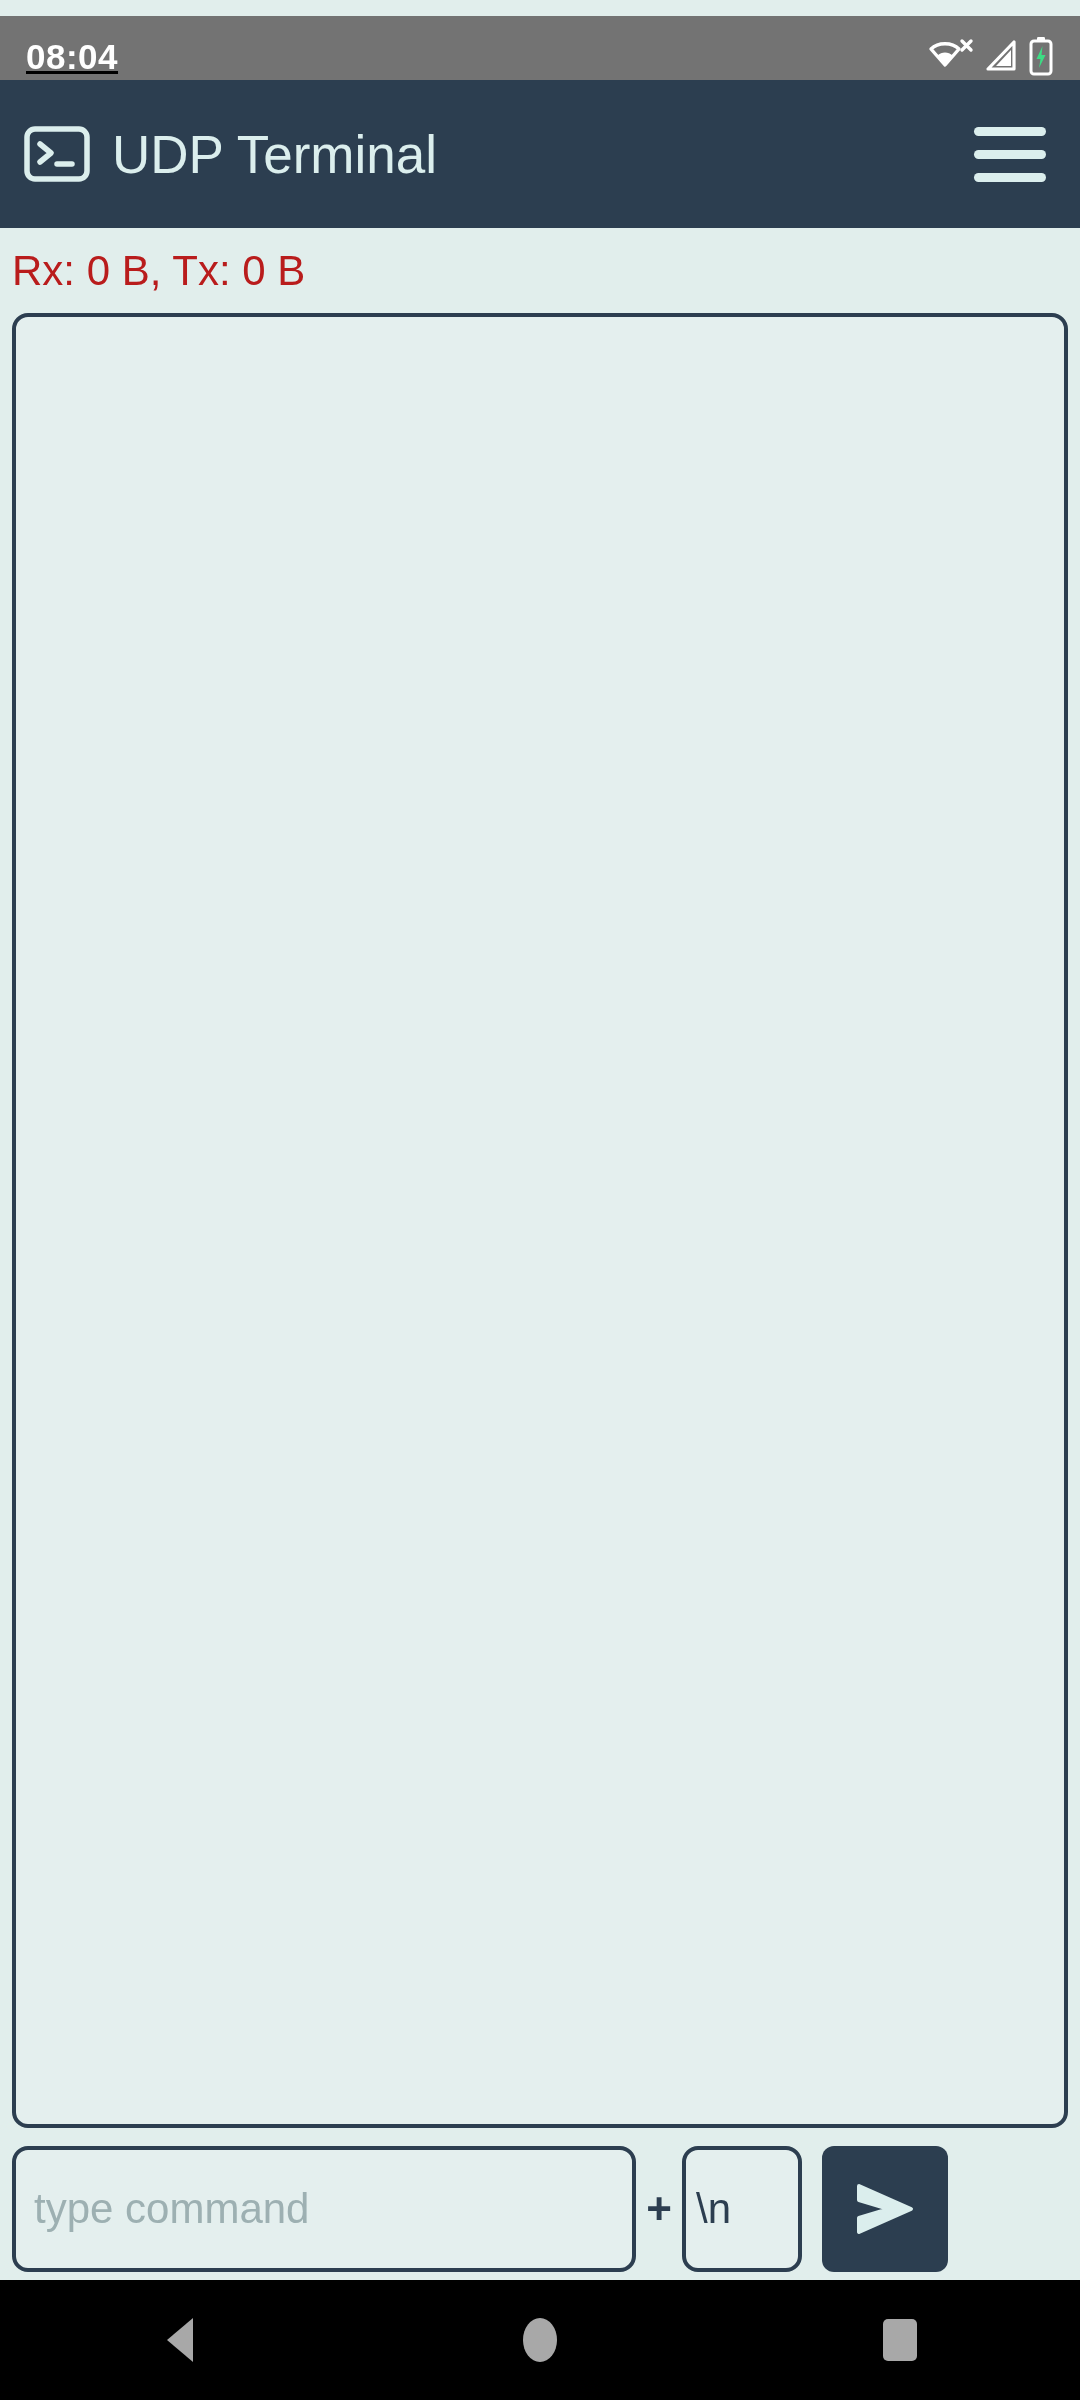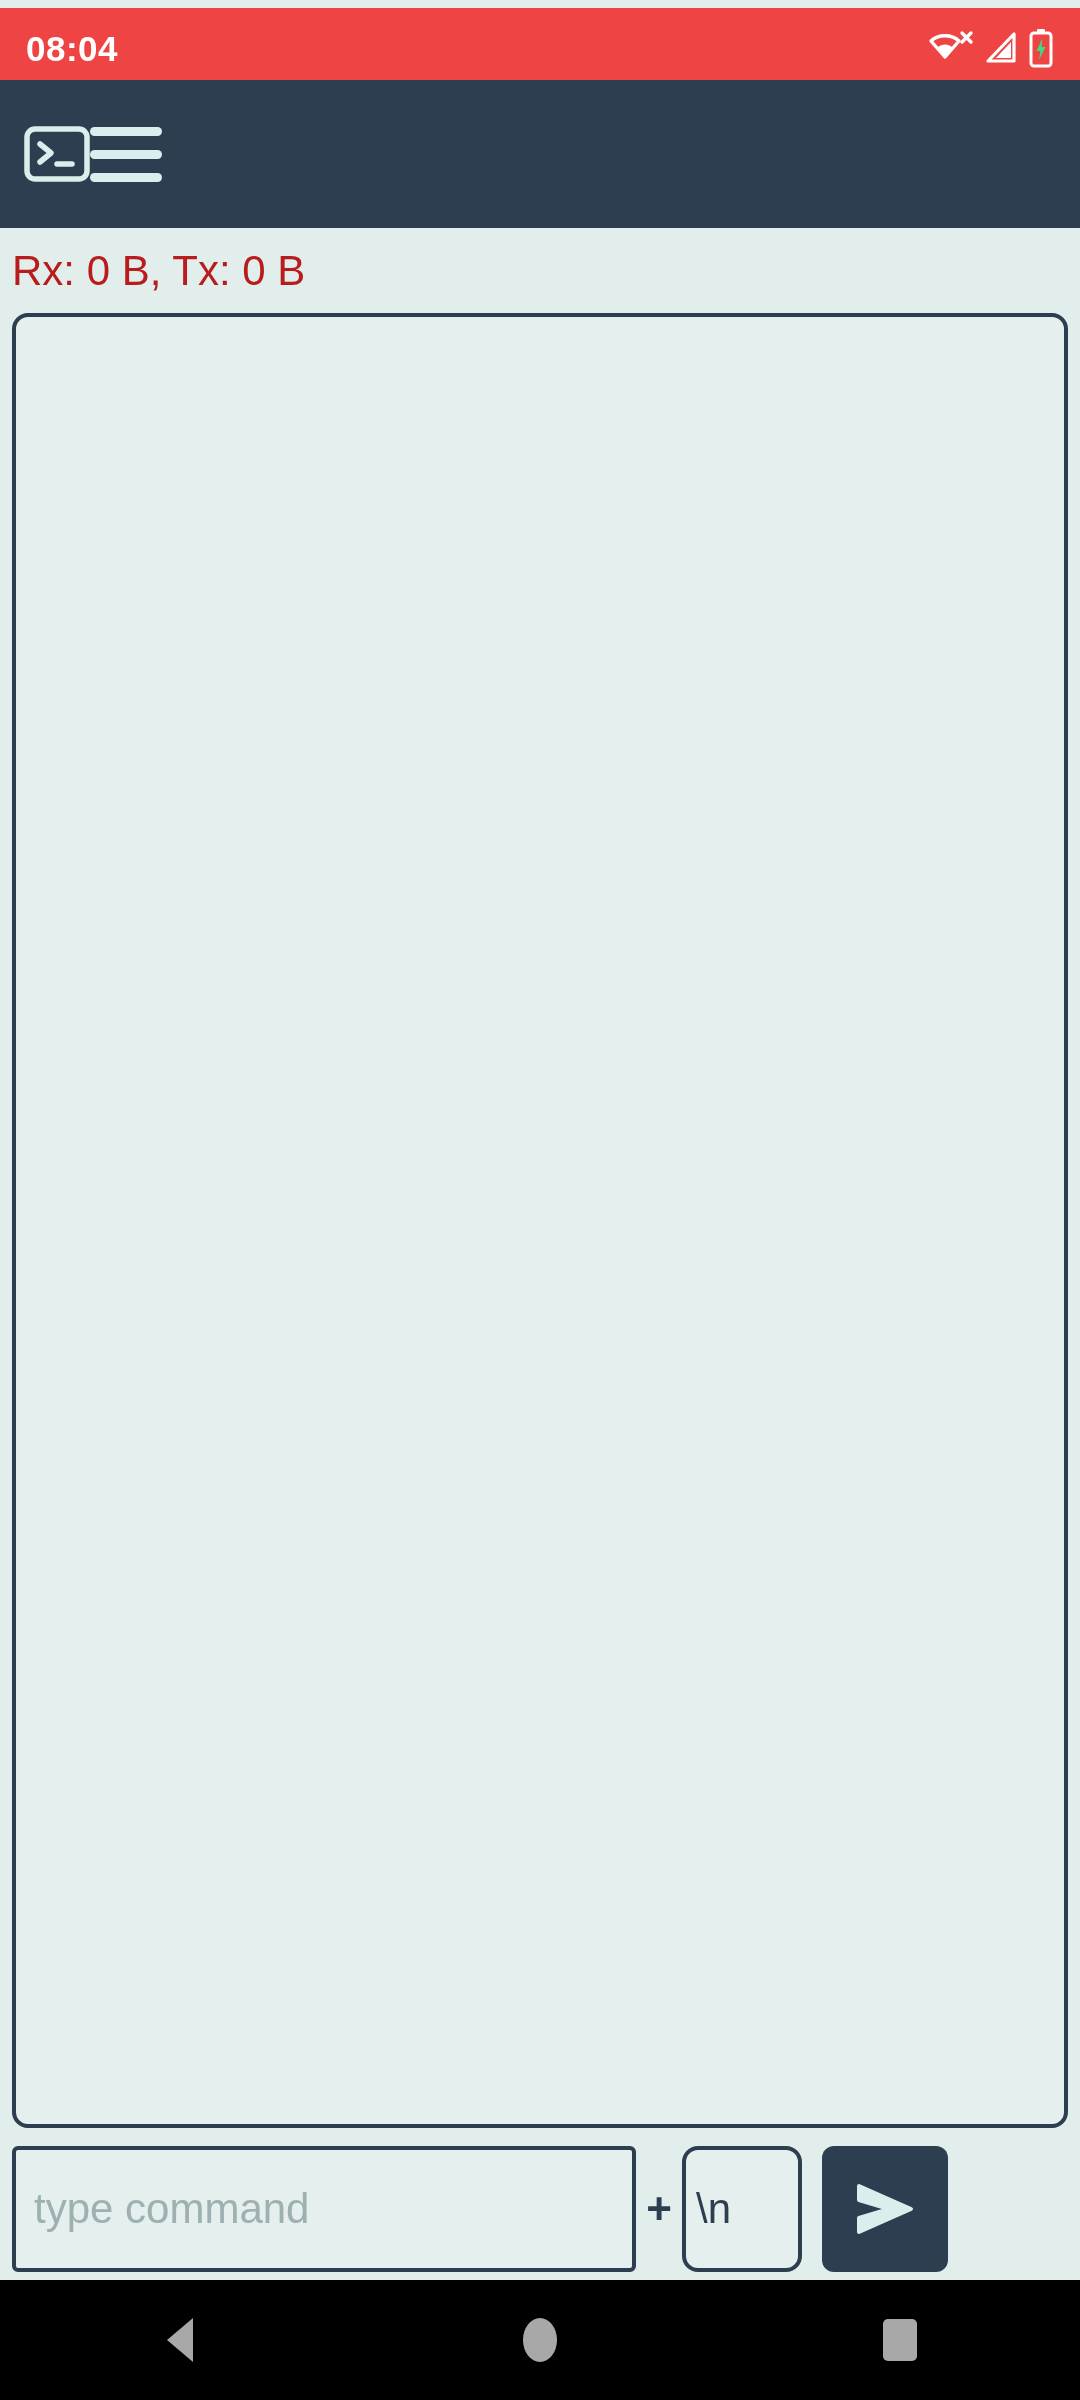--- a/index.html
+++ b/index.html
@@ -11,29 +11,30 @@
     height: 2400px;
     background: #e1eeec;
     font-family: "Liberation Sans", sans-serif;
     overflow: hidden;
     position: relative;
   }
 
   
   #status-bar {
     position: absolute;
-    top: 8px; left: 0;
+    top: 16px; left: 0;
     width: 1080px;
     height: 80px;
-    background: #ef4444;
+    background: #737373;
     display: flex;
     align-items: center;
     justify-content: space-between;
     padding: 0 26px 0 26px;
     box-sizing: border-box;
+    text-decoration: underline;
   }
   #status-clock {
     color: #ffffff;
     font-size: 35px;
     font-weight: bold;
     letter-spacing: 0.5px;
     line-height: 1;
   }
   #status-icons {
     display: flex;
@@ -122,21 +123,21 @@
     display: flex;
     align-items: center;
     box-sizing: border-box;
   }
   #command-input {
     flex: 0 0 auto;
     width: 624px;
     height: 126px;
     box-sizing: border-box;
     border: 4px solid #2c3e50;
-    border-radius: 6px;
+    border-radius: 16px;
     background: #e4efee;
     color: #2c3e50;
     font-family: "Liberation Sans", sans-serif;
     font-size: 42px;
     padding: 0 18px;
     outline: none;
   }
   #command-input::placeholder {
     color: #9db0b2;
     opacity: 1;
@@ -239,20 +240,21 @@
     </svg>
   </div>
 </div>
 
 <div id="app-bar">
   <svg id="app-icon" width="66" height="56" viewBox="0 0 66 56">
     <rect x="3" y="3" width="60" height="50" rx="8" fill="none" stroke="#dbeeed" stroke-width="5.5"></rect>
     <path d="M16 18 L27 27 L16 36" fill="none" stroke="#dbeeed" stroke-width="5.5" stroke-linecap="round" stroke-linejoin="round"></path>
     <path d="M33 38 L48 38" fill="none" stroke="#dbeeed" stroke-width="5.5" stroke-linecap="round"></path>
   </svg>
+  <div id="app-title">UDP Terminal</div>
   <div id="menu-button">
     <div class="bar"></div>
     <div class="bar"></div>
     <div class="bar"></div>
   </div>
 </div>
 
 <div id="stats-line">Rx: 0 B, Tx: 0 B</div>
 
 <div id="terminal-output"></div>

